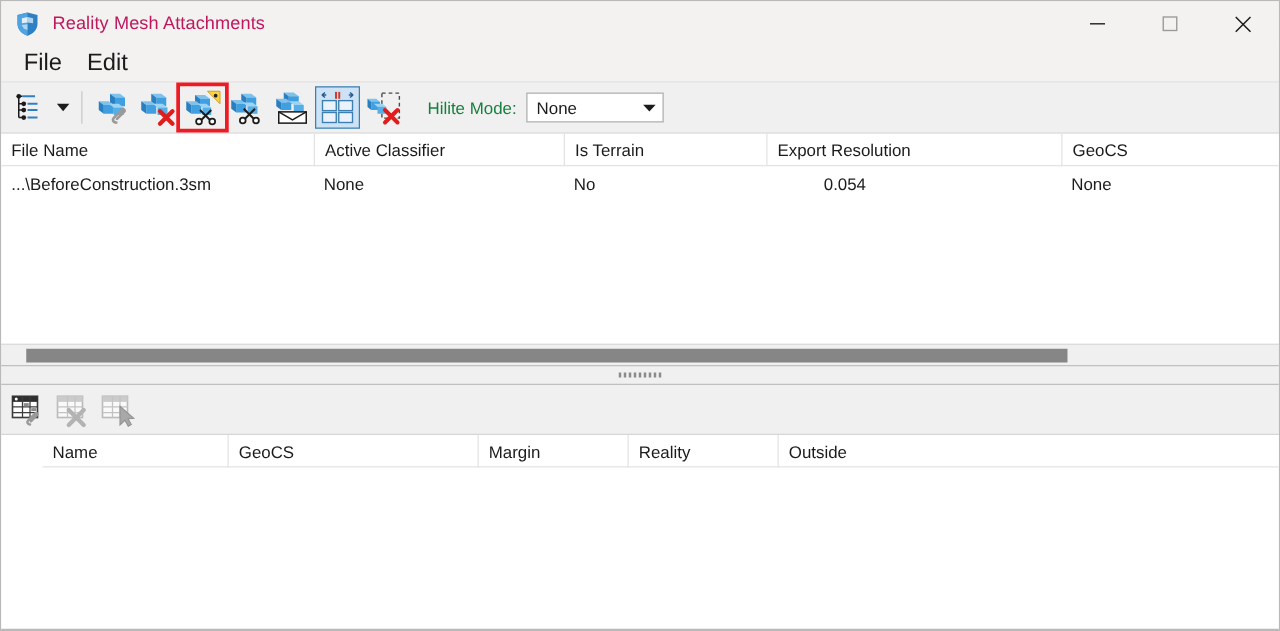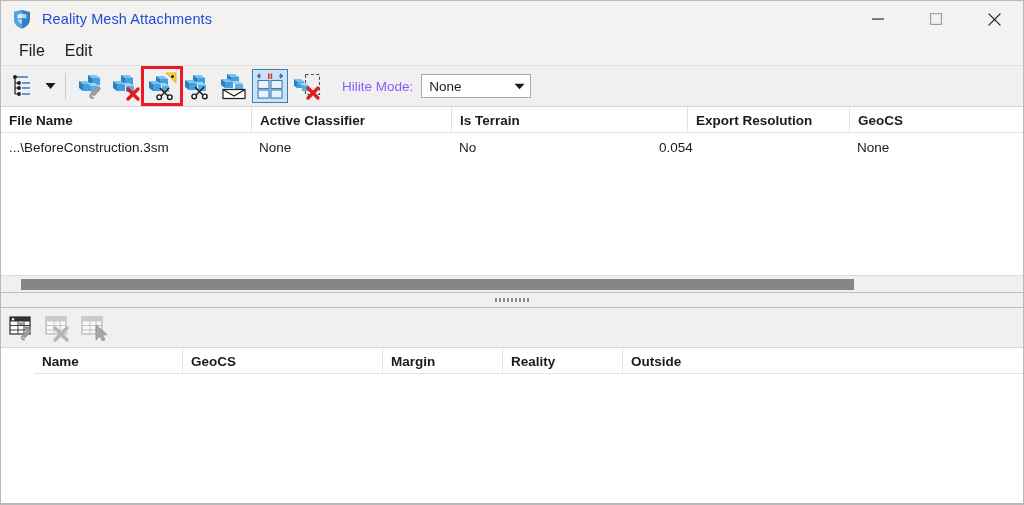--- a/index.html
+++ b/index.html
@@ -29,21 +29,21 @@
     position: relative;
   }
   .app-icon {
     width: 22px; height: 22px;
     margin-left: 10px; margin-right: 9px;
     position: relative;
     flex: none;
   }
   .title-text {
     font-size: 14.5px;
-    color: #1d4ed8;
+    color: #be185d;
     letter-spacing: .1px;
     white-space: nowrap;
   }
   .wincontrols {
     margin-left: auto;
     display: flex;
     height: 36px;
   }
   .winbtn {
     width: 58px; height: 36px;
@@ -54,21 +54,21 @@
   }
   .winbtn svg { display: block; }
 
   
   .menubar {
     height: 28px; min-height: 28px;
     background: #f4f2f1;
     display: flex;
     align-items: center;
     padding-left: 8px;
-    font-size: 16px;
+    font-size: 19px;
     color: #1b1b1b;
   }
   .menuitem {
     padding: 4px 10px;
     cursor: default;
     white-space: nowrap;
   }
 
   
   .toolbar {
@@ -107,21 +107,21 @@
   }
   .tb-caret {
     width: 18px; height: 34px;
     display: flex; align-items: center; justify-content: center;
     cursor: default;
     flex: none;
   }
   .hilite-label {
     margin-left: 18px;
     font-size: 13.5px;
-    color: #8b5cf6;
+    color: #15803d;
     white-space: nowrap;
   }
   .combo {
     margin-left: 8px;
     width: 110px; height: 24px;
     background: #ffffff;
     border: 1px solid #acacac;
     display: flex;
     align-items: center;
     position: relative;
@@ -157,21 +157,20 @@
   .hdr-cell {
     position: absolute;
     top: 0; height: 26px;
     display: flex; align-items: center;
     font-size: 13.5px;
     color: #1b1b1b;
     padding-left: 8px;
     border-left: 1px solid #e3e3e3;
     white-space: nowrap;
     cursor: default;
-    font-weight: bold;
   }
   .hdr-cell.first { border-left: none; }
   .row {
     position: relative;
     height: 28px;
     text-align: right;
   }
   .row-cell {
     position: absolute;
     top: 0; height: 28px;
@@ -440,21 +439,21 @@
         </svg>
       </div>
     </div>
   </div>
 
   <div class="grid-upper">
     <div class="hdr">
       <div class="hdr-cell first" style="left:0px;width:250px">File Name</div>
       <div class="hdr-cell" style="left:450px;width:200px">Is Terrain</div>
       <div class="hdr-cell" style="left:250px;width:200px">Active Classifier</div>
-      <div class="hdr-cell" style="left:686px;width:198px">Export Resolution</div>
+      <div class="hdr-cell" style="left:612px;width:198px">Export Resolution</div>
       <div class="hdr-cell" style="left:848px;width:138px">GeoCS</div>
     </div>
 
     <div class="row">
       <div class="row-cell" style="left:0px;width:250px">...\BeforeConstruction.3sm</div>
       <div class="row-cell" style="left:250px;width:200px">None</div>
       <div class="row-cell" style="left:450px;width:200px">No</div>
       <div class="row-cell" style="left:650px;width:198px">0.054</div>
       <div class="row-cell" style="left:848px;width:174px">None</div>
     </div>

